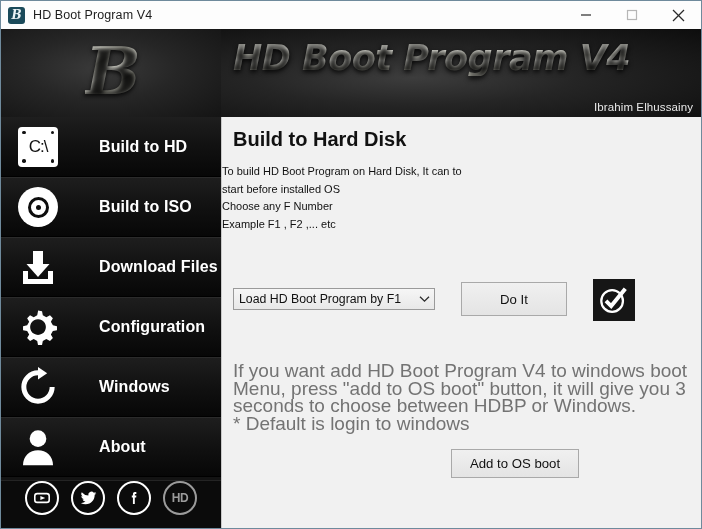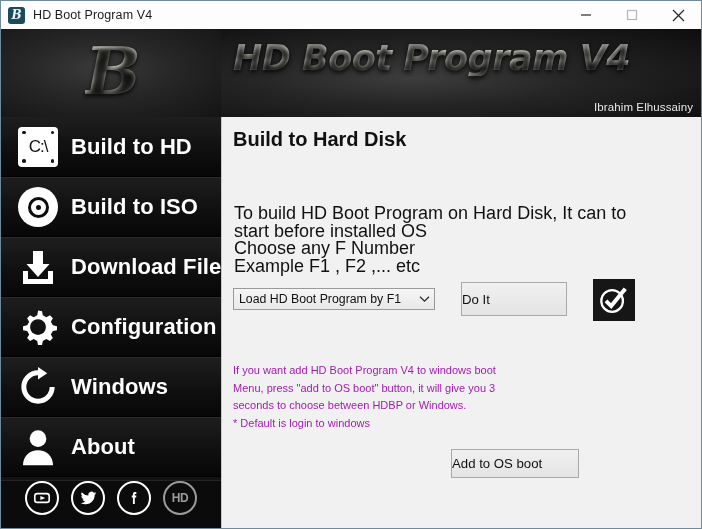--- a/index.html
+++ b/index.html
@@ -108,24 +108,25 @@
   }
   .navitem:first-child { border-top: none; }
   .nav-ico {
     width: 46px; height: 46px;
     flex: 0 0 auto;
     display: flex; align-items: center; justify-content: center;
     margin-right: 10px;
   }
   .nav-label {
     color: #ffffff;
-    font-size: 22px;
+    font-size: 16px;
     font-weight: bold;
     letter-spacing: 0.1px;
     white-space: nowrap;
+    margin-left: 28px;
   }
 
   
   .ico-hd {
     width: 40px; height: 40px;
     background: #ffffff;
     border-radius: 4px;
     position: relative;
     display: flex; align-items: center; justify-content: center;
   }
@@ -238,31 +239,30 @@
     box-sizing: border-box;
     border-left: 1px solid #c9c9c9;
   }
   .c-head {
     position: absolute; left: 11px; top: 11px;
     font-size: 20px;
     color: #111111;
     font-weight: bold;
   }
   .c-p1 {
-    position: absolute; left: 12px; top: 46px;
-    font-size: 18px;
+    position: absolute; left: 0; top: 46px;
+    font-size: 11px;
     color: #111111;
     line-height: 17.5px;
     white-space: pre-line;
-    margin-top: 42px;
   }
   .c-p2 {
     position: absolute; left: 11px; top: 245px;
-    font-size: 11px;
-    color: #a21caf;
+    font-size: 19px;
+    color: #737373;
     line-height: 17.5px;
     white-space: pre-line;
   }
 
   .row-controls {
     position: absolute; left: 11px; top: 165px;
     width: 460px; height: 42px;
   }
   .combo {
     position: absolute; left: 0; top: 6px;
@@ -280,21 +280,21 @@
     width: 20px; flex: 0 0 auto;
     display: flex; align-items: center; justify-content: center;
   }
   .btn {
     background: linear-gradient(180deg, #f0f0f0 0%, #e4e4e4 100%);
     border: 1px solid #a9a9a9;
     box-sizing: border-box;
     font-family: "Liberation Sans", sans-serif;
     font-size: 13.2px;
     color: #111;
-    display: flex; align-items: center; justify-content: flex-start;
+    display: flex; align-items: center; justify-content: center;
   }
   .btn-doit {
     position: absolute; left: 228px; top: 0;
     width: 106px; height: 34px;
   }
   .chk-box {
     position: absolute; left: 360px; top: -3px;
     width: 42px; height: 42px;
     background: #161616;
     display: flex; align-items: center; justify-content: center;

